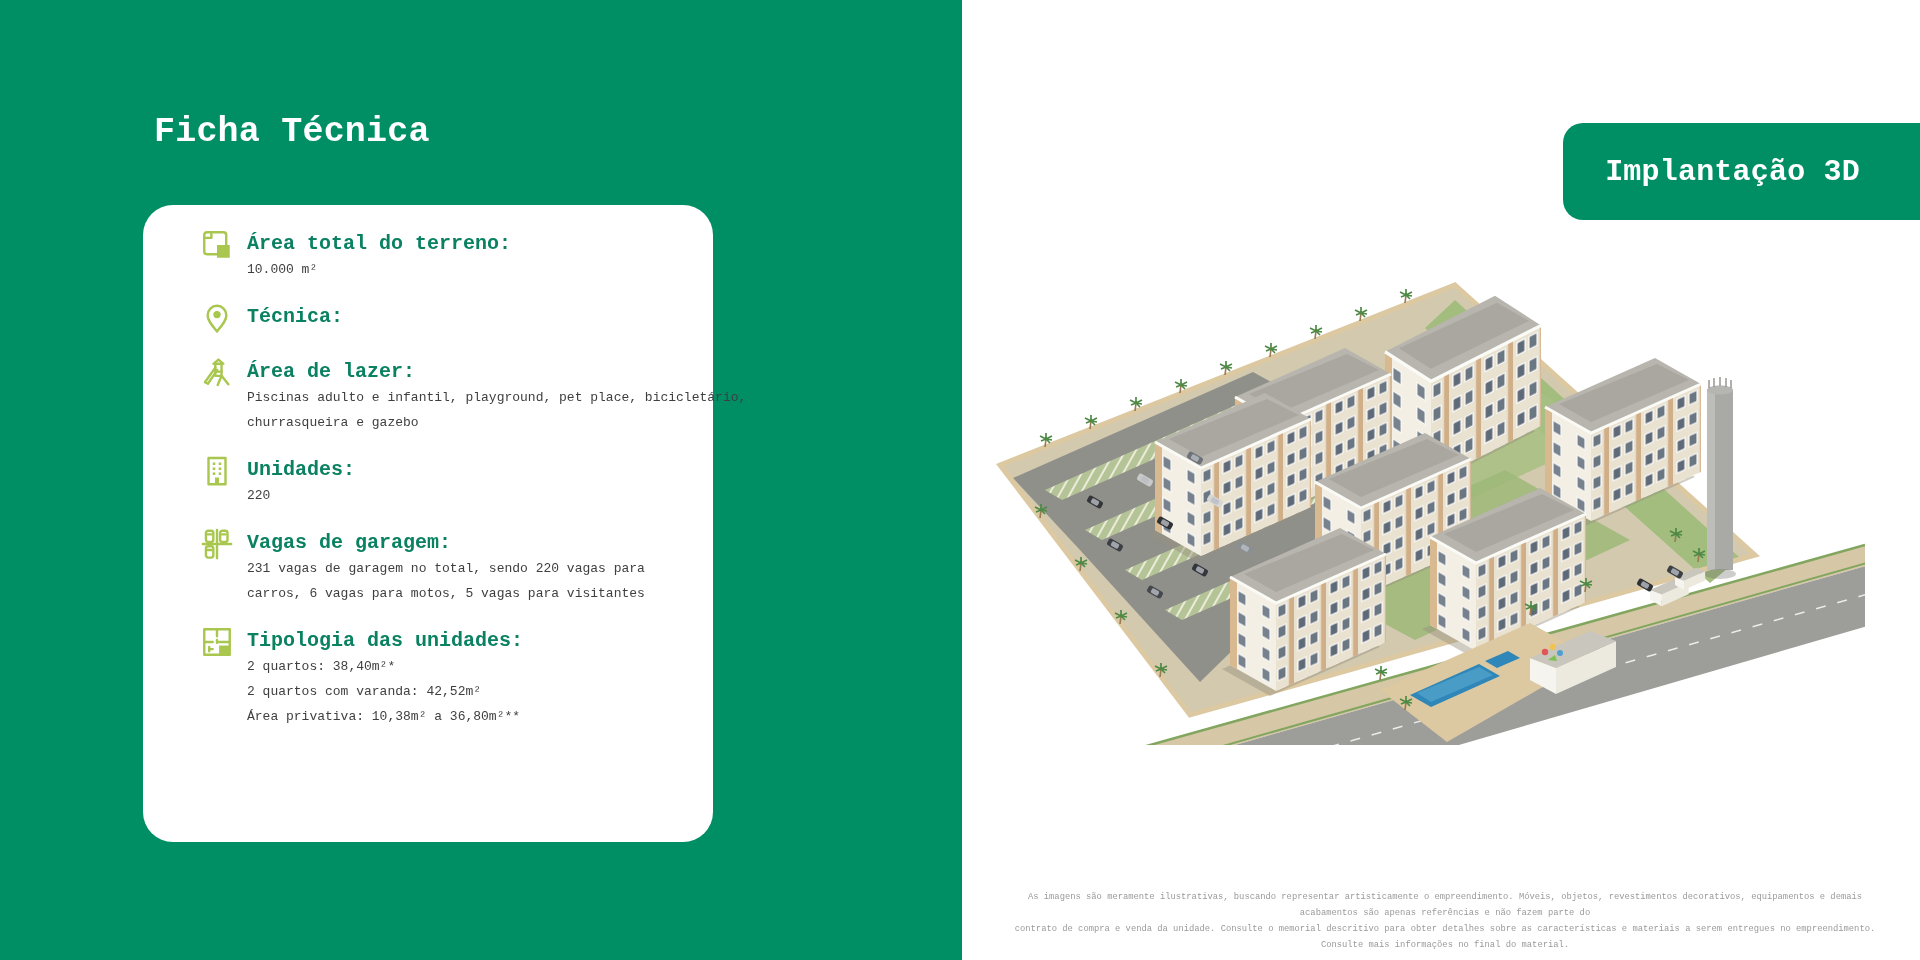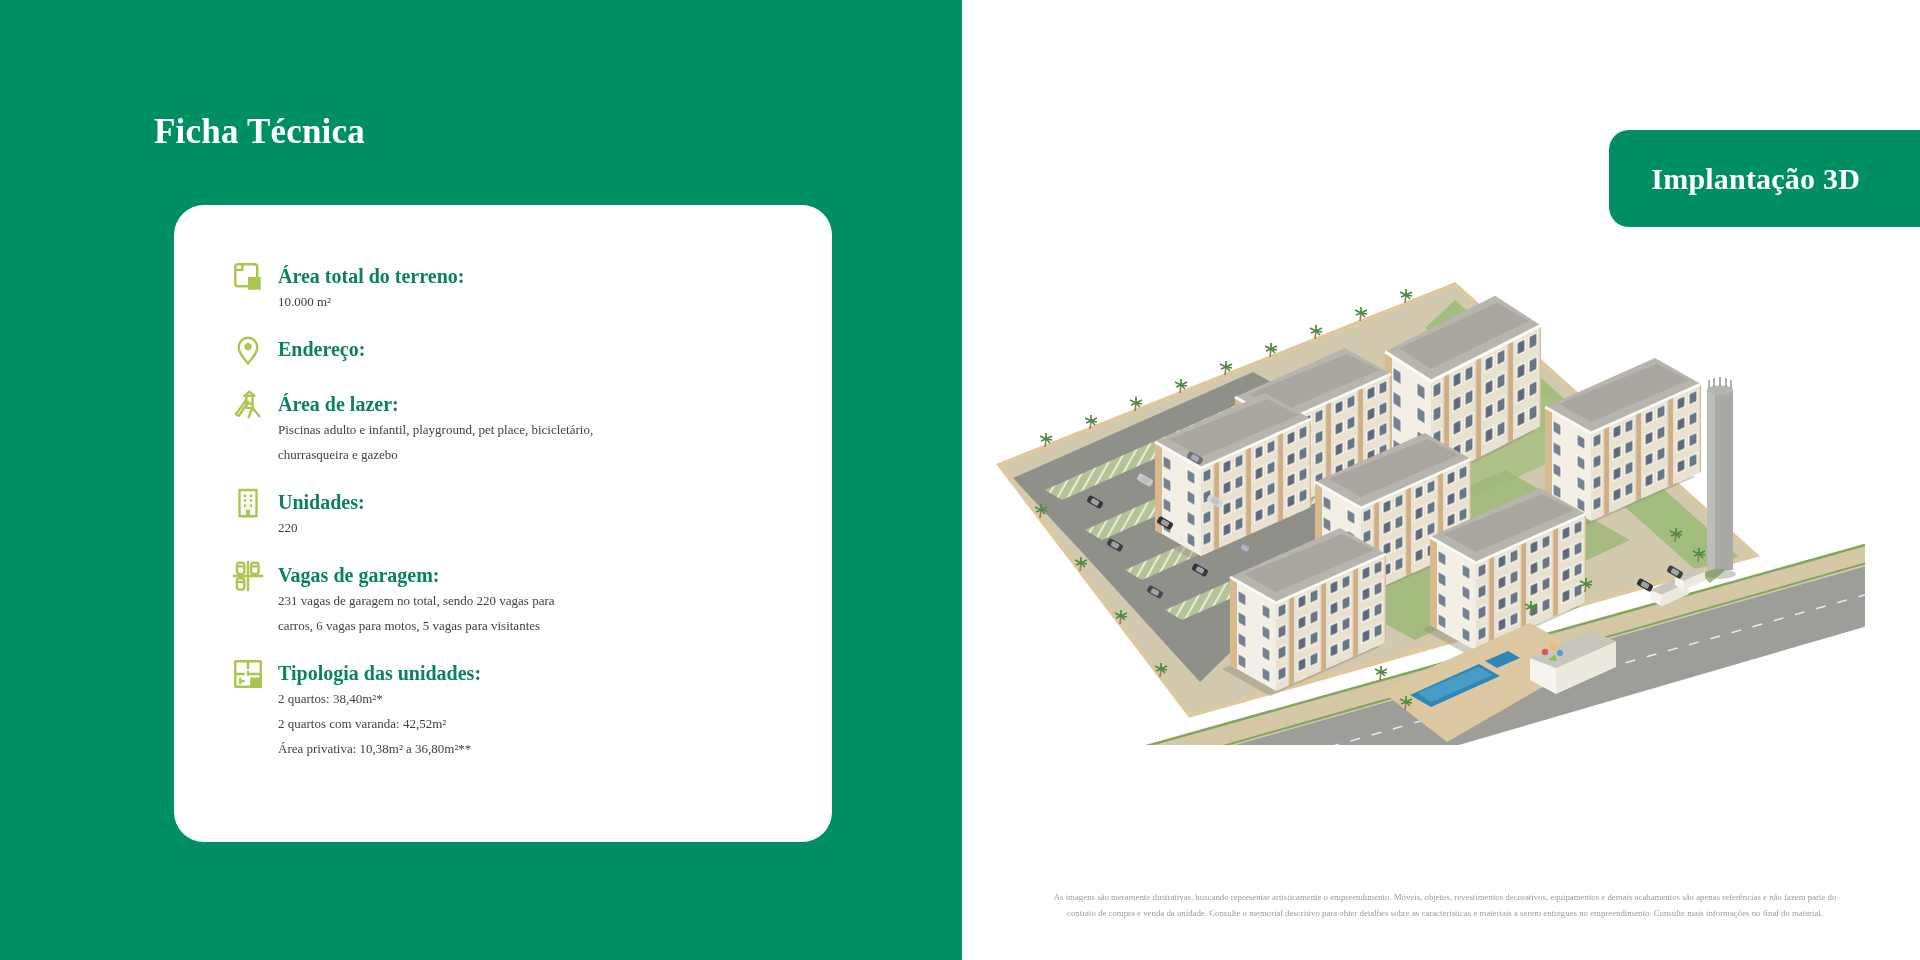--- a/index.html
+++ b/index.html
@@ -1,35 +1,35 @@
 <!DOCTYPE html>
 <html><head>
 <meta charset="utf-8">
 <style>
   html,body{margin:0;padding:0;background:#ffffff;}
   .page{position:relative;width:1920px;height:960px;overflow:hidden;
-        font-family:Liberation Serif, serif;background:#22c55e;}
+        font-family:Liberation Mono, monospace;background:#22c55e;}
 
   
   .left-panel{position:absolute;left:0;top:0;width:962px;height:960px;background:#008F64;}
   .title{position:absolute;left:154px;top:112px;margin:0;
          font-size:35px;font-weight:bold;color:#ffffff;letter-spacing:.2px;}
-  .card{position:absolute;left:143px;top:205px;width:658px;height:637px;
+  .card{position:absolute;left:143px;top:205px;width:570px;height:637px;
         background:#ffffff;border-radius:30px;box-sizing:border-box;
-        padding:58px 40px 0 57px;margin-left:31px;}
+        padding:26px 40px 0 57px;}
   .item{display:flex;align-items:flex-start;margin-bottom:22px;}
   .item .ic{flex:0 0 34px;width:34px;height:36px;margin-right:13px;margin-top:-3px;}
   .item-label{font-size:20px;font-weight:bold;color:#0A8262;line-height:26px;}
   .item-line{font-size:13px;color:#3F3F3F;line-height:25px;white-space:nowrap;}
   .footnotes{margin-top:14px;}
   .footnote{font-size:11.5px;color:#3F3F3F;line-height:17px;white-space:nowrap;}
 
   
   .right-panel{position:absolute;left:962px;top:0;width:958px;height:960px;background:#ffffff;}
-  .badge{position:absolute;right:0;top:130px;height:97px;
+  .badge{position:absolute;right:0;top:123px;height:97px;
          background:#008F64;border-radius:20px 0 0 20px;
          display:flex;align-items:center;padding:0 60px 0 42px;}
   .badge span{font-size:30px;font-weight:bold;color:#ffffff;letter-spacing:.2px;}
   .render{position:absolute;left:23px;top:240px;width:880px;height:505px;}
   .disclaimer{position:absolute;left:43px;top:889px;width:880px;margin:0;
               font-size:8.8px;line-height:16px;color:#9A9A9A;text-align:center;}
 
   svg .stk{stroke:#A9C74F;stroke-width:1.7;fill:none;stroke-linecap:round;stroke-linejoin:round;}
   svg .fil{fill:#A9C74F;stroke:none;}
 </style>
@@ -58,21 +58,21 @@
       </div>
 
       <div class="item">
         <span class="ic">
           <svg viewBox="0 0 24 24" width="34" height="34">
             <path class="stk" d="M12 21.5C8.4 17 5.4 13.8 5.4 10a6.6 6.6 0 1 1 13.2 0c0 3.8-3 7-6.6 11.5z"></path>
             <circle class="fil" cx="12" cy="9.6" r="2.6"></circle>
           </svg>
         </span>
         <div class="item-text">
-          <div class="item-label">Endereço:</div>
+          <div class="item-label">Técnica:</div>
         </div>
       </div>
 
       <div class="item">
         <span class="ic">
           <svg viewBox="0 0 24 24" width="34" height="34">
             <path class="stk" d="M9.5 5.5 L13 2.5 L16.5 5.5"></path>
             <rect class="stk" x="10.8" y="5.5" width="4.4" height="8.5"></rect>
             <path class="stk" d="M10.8 8.2 L3.5 18.5 M12.2 9.8 L5.6 19.6 M3.5 18.5 L5.6 19.6"></path>
             <path class="stk" d="M15.2 14 L20 20 M12.5 20.5 L15.2 14 M10.8 11 h4.4"></path>

